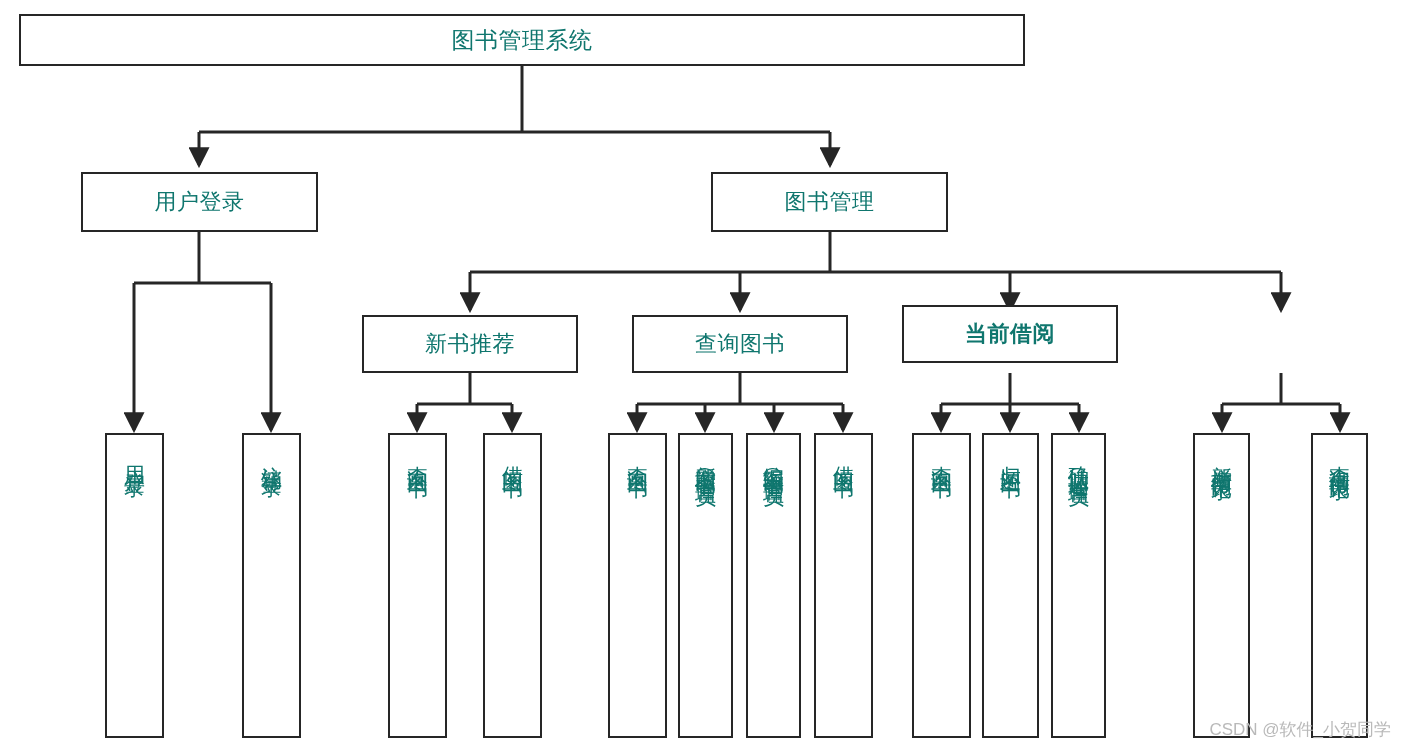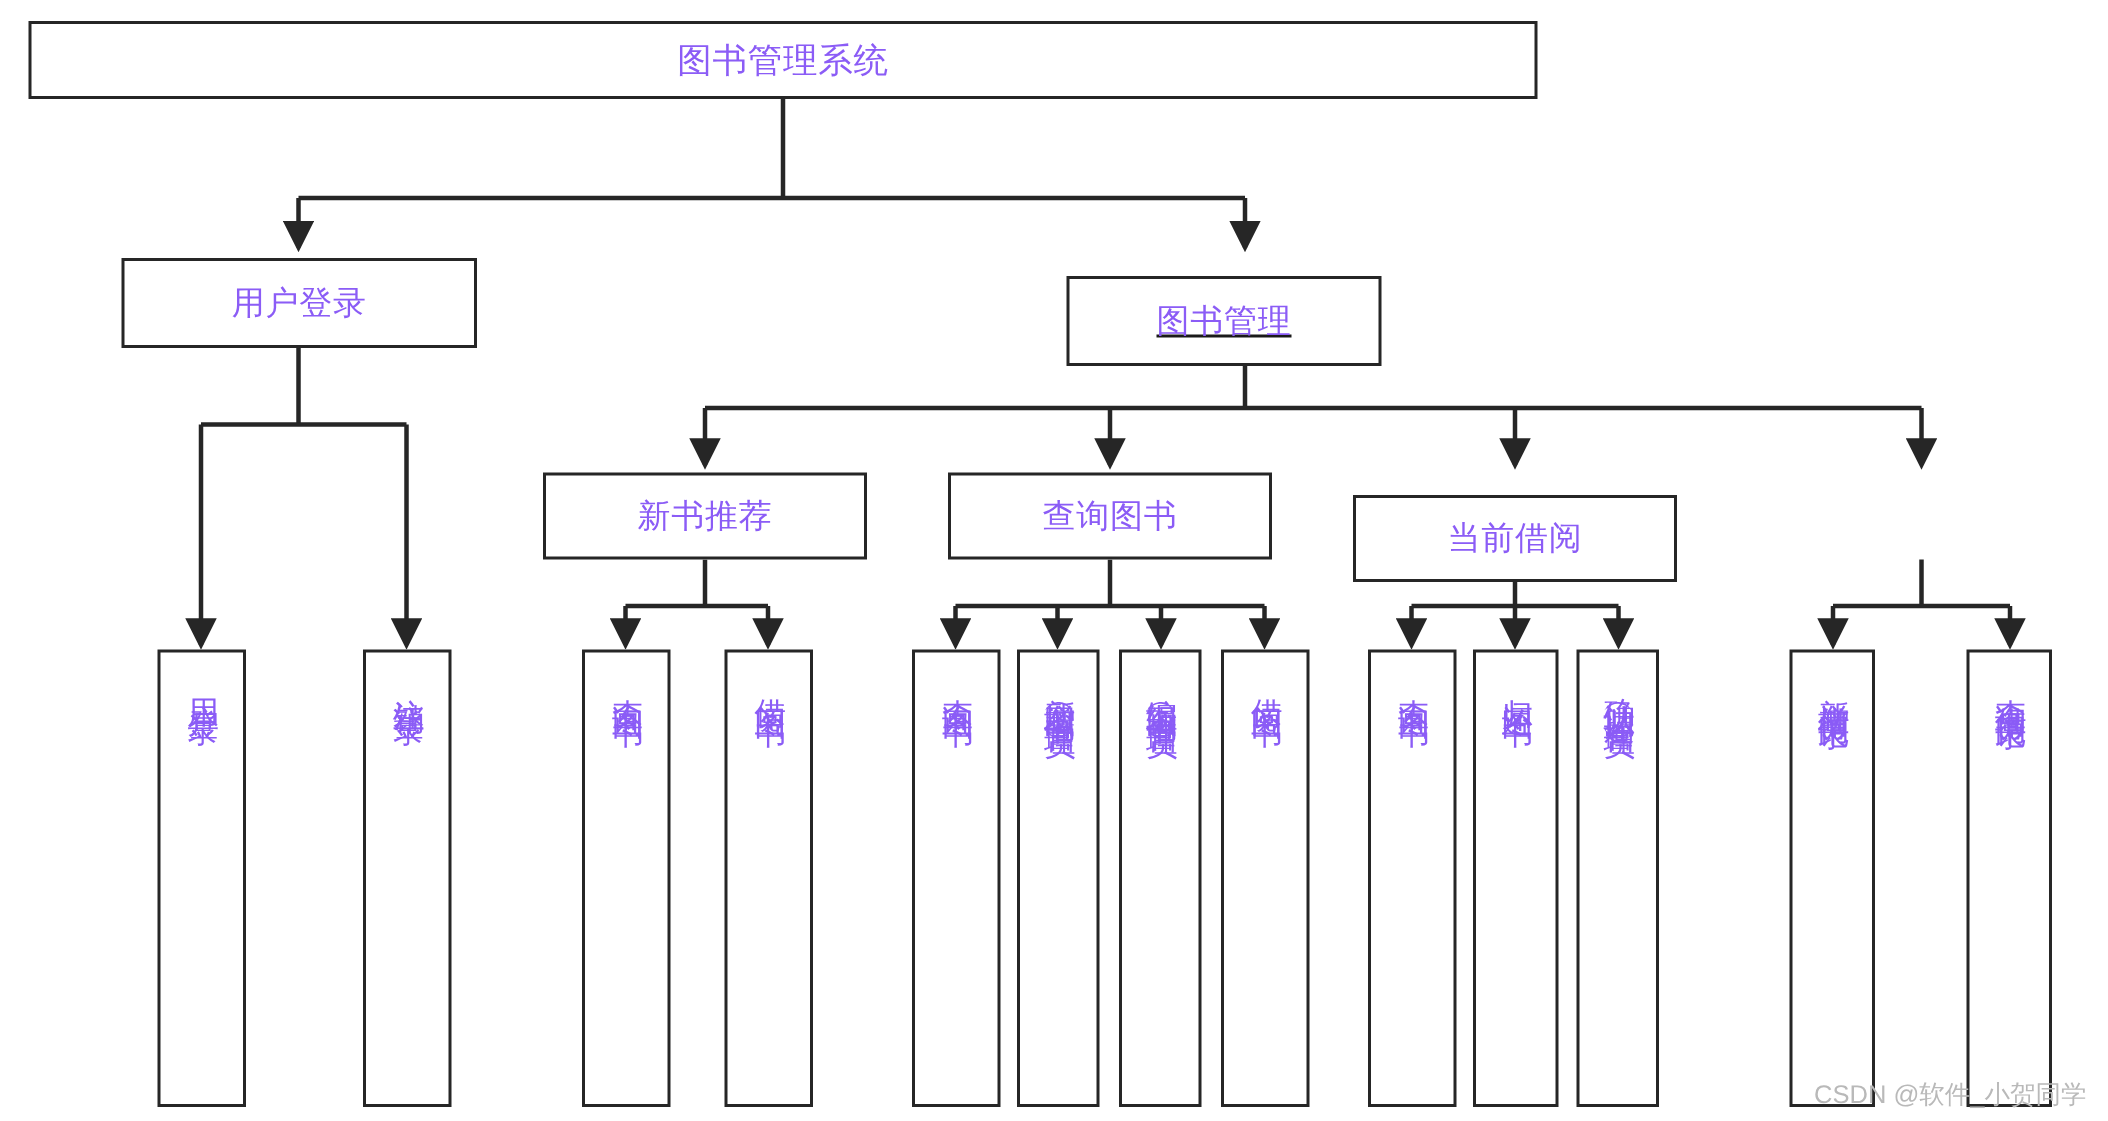--- a/index.html
+++ b/index.html
@@ -34,21 +34,21 @@
     border: 2px solid #262626;
     display: flex;
     align-items: center;
     justify-content: center;
     text-align: center;
   }
   .node .label {
     display: block;
     line-height: 1.32;
     letter-spacing: 0.5px;
-    color: #8b5cf6;
+    color: #0f766e;
   }
   
   .node.horiz .label {
     font-size: 22px;
     white-space: nowrap;
   }
   .node.root .label {
     font-size: 23px;
   }
   
@@ -134,31 +134,31 @@
     </g>
   </svg>
 
   <div class="node horiz root" style="left:19px; top:14px; width:1006px; height:52px;">
     <span class="label">图书管理系统</span>
   </div>
 
   <div class="node horiz" style="left:81px; top:172px; width:237px; height:60px;">
     <span class="label">用户登录</span>
   </div>
-  <div class="node horiz" style="left:711px; top:184px; width:210px; height:60px;text-decoration:underline;">
+  <div class="node horiz" style="left:711px; top:172px; width:237px; height:60px;">
     <span class="label">图书管理</span>
   </div>
 
   <div class="node horiz" style="left:362px; top:315px; width:216px; height:58px;">
     <span class="label">新书推荐</span>
   </div>
   <div class="node horiz" style="left:632px; top:315px; width:216px; height:58px;">
     <span class="label">查询图书</span>
   </div>
-  <div class="node horiz" style="left:902px; top:330px; width:216px; height:58px;">
+  <div class="node horiz" style="left:902px; top:305px; width:216px; height:58px;font-weight:bold;">
     <span class="label">当前借阅</span>
   </div>
 
   <div class="node vert" style="left:105px; top:433px; width:59px; height:305px;">
     <span class="label">用户登录</span>
   </div>
   <div class="node vert" style="left:242px; top:433px; width:59px; height:305px;">
     <span class="label">注销登录</span>
   </div>
 

